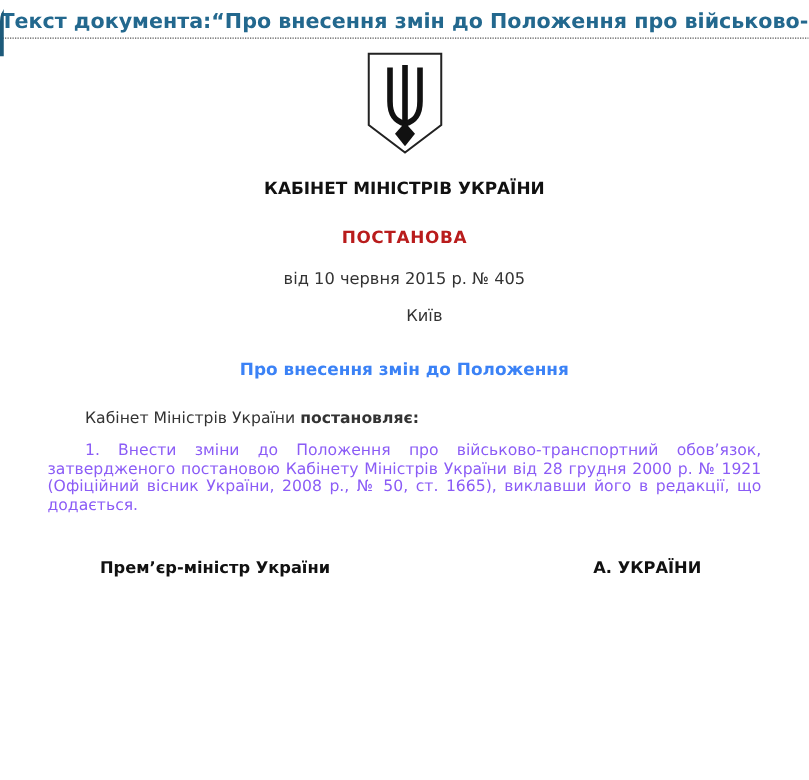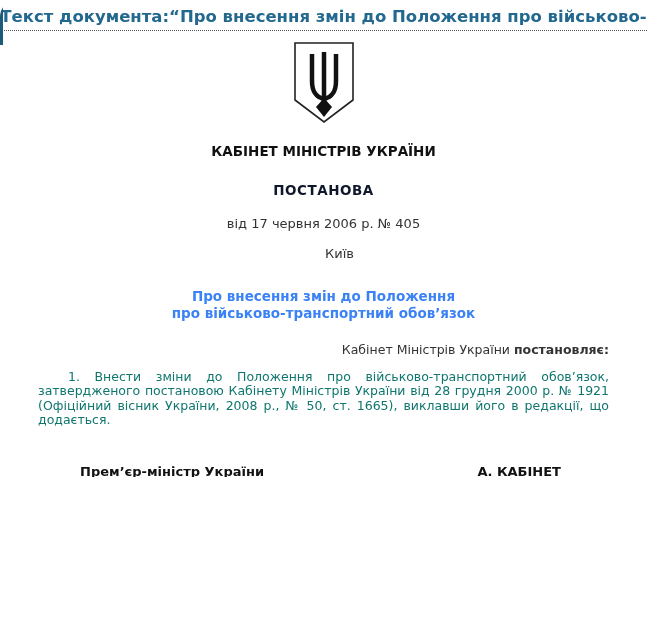--- a/index.html
+++ b/index.html
@@ -26,40 +26,40 @@
     border-top:1px dotted #555;
     margin-top:3px; height:0;
   }
   .emblem-wrap { text-align:center; margin-top:9px; height:86px; }
   .org {
     margin-top:17px; text-align:center;
     font-weight:bold; font-size:13.5px; color:#111;
   }
   .doctype {
     margin-top:23px; text-align:center;
-    font-weight:bold; font-size:13.5px; color:#0f172a; letter-spacing:0.5px;
+    font-weight:bold; font-size:13.5px; color:#b91c1c; letter-spacing:0.5px;
   }
   .dateline, .city {
     text-align:center; font-size:13px; color:#333;
   }
   .dateline { margin-top:18px; }
   .city { margin-top:15px;padding-left:32px; }
   .doc-title {
     margin-top:27px; text-align:center;
     font-weight:bold; font-size:13.5px; line-height:16.5px; color:#3b82f6;
   }
   .content { padding:0 38px; }
   .lead {
     margin-top:22px; text-indent:30px;
-    font-size:12.5px; line-height:14.5px; color:#333;text-align:right;
+    font-size:12.5px; line-height:14.5px; color:#333;
   }
   .lead .verb { font-weight:bold; }
   .para {
     margin-top:12px; text-indent:30px; text-align:justify;
-    font-size:12.5px; line-height:14.5px; color:#0f766e;
+    font-size:12.5px; line-height:14.5px; color:#8b5cf6;
   }
   .para + .para { margin-top:10px; }
   .signature-row {
     margin-top:36px;
     display:flex; justify-content:space-between; align-items:center;
     padding-left:42px; padding-right:48px;
     font-weight:bold; font-size:13px; color:#111;
   }
   .index-note { margin-top:44px; font-size:12.5px; color:#333; }
   .attachment { margin-top:15px; }
@@ -89,39 +89,38 @@
       <path class="ln" d="M21,14 V41 C21,52 25,57 33,59"></path>
       <path class="ln" d="M45,14 V41 C45,52 41,57 33,59"></path>
       <path d="M33,58 L41,67 L33,77 L25,67 Z" fill="#111"></path>
     </svg>
   </div>
 
   <div class="org">КАБІНЕТ МІНІСТРІВ УКРАЇНИ</div>
 
   <div class="doctype">ПОСТАНОВА</div>
 
-  <div class="dateline">від 17 червня 2006 р. № 405</div>
+  <div class="dateline">від 10 червня 2015 р. № 405</div>
 
   <div class="city">Київ</div>
 
   <div class="doc-title">
     <div>Про внесення змін до Положення</div>
-    <div>про військово-транспортний обов’язок</div>
   </div>
 
   <div class="content">
 
     <p class="lead"><span>Кабінет Міністрів України </span><span class="verb">постановляє:</span></p>
 
     <p class="para">1. Внести зміни до Положення про військово-транспортний обов’язок, затвердженого постановою Кабінету Міністрів України від 28 грудня 2000 р. № 1921 (Офіційний вісник України, 2008 р., № 50, ст. 1665), виклавши його в редакції, що додається.</p>
 
 
     <div class="signature-row">
       <span>Прем’єр-міністр України</span>
-      <span>А. КАБІНЕТ</span>
+      <span>А. УКРАЇНИ</span>
     </div>
 
 
     <div class="attachment">
       <a>Положення, що додається:</a>
     </div>
 
   </div>
 </div>
 

